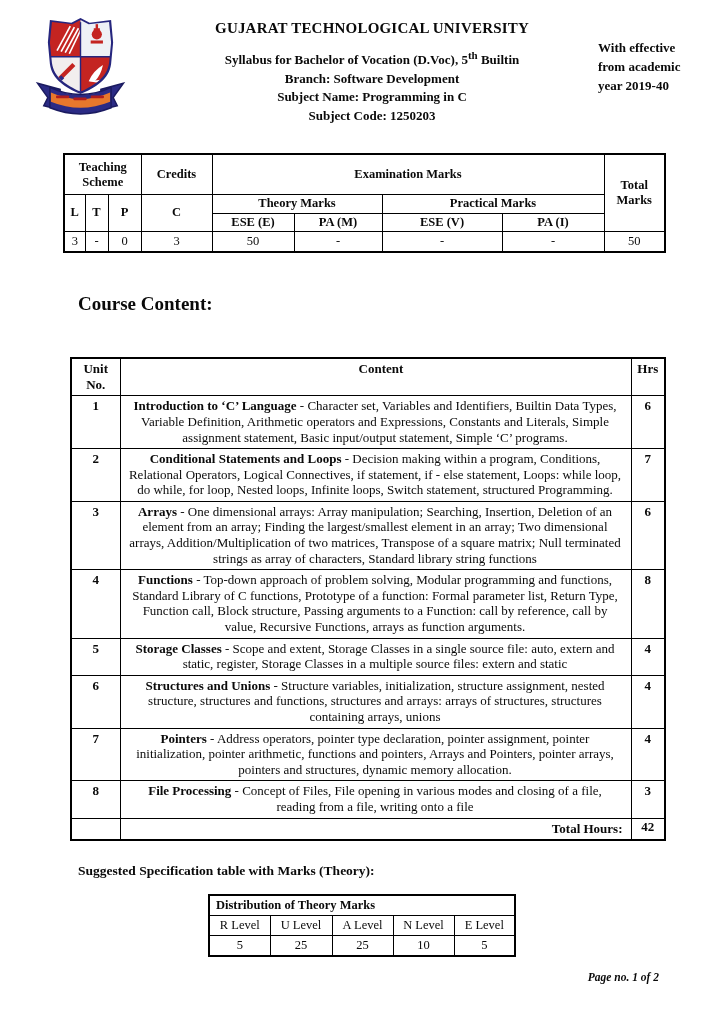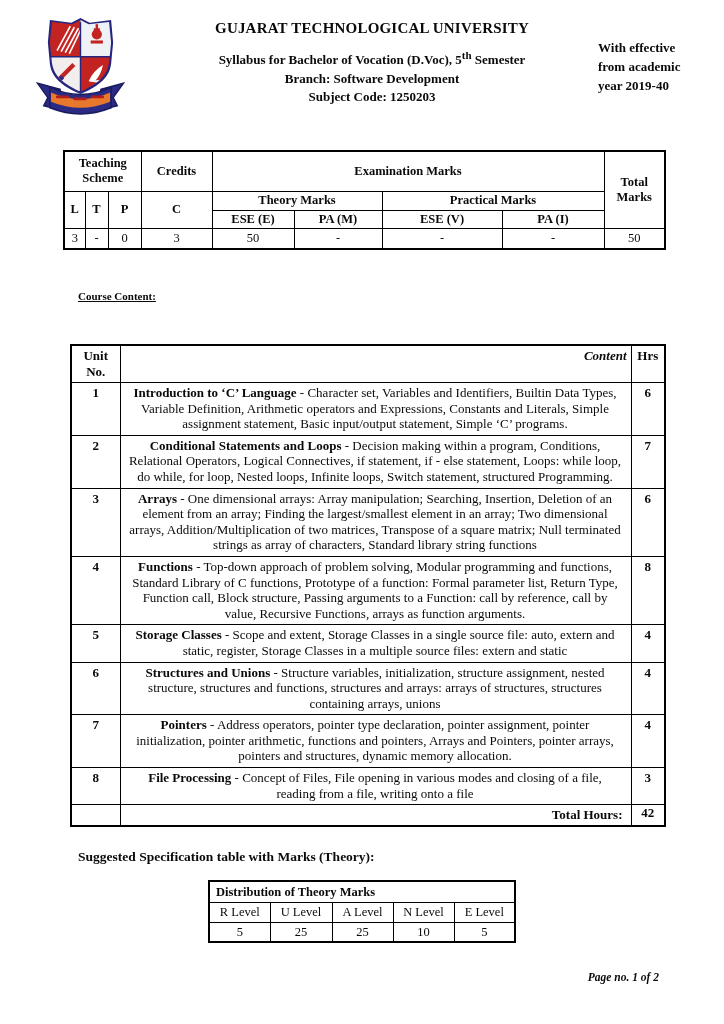--- a/index.html
+++ b/index.html
@@ -34,25 +34,25 @@
   
   .scheme-table { margin: 28px 0 0 63px; width: 601px; font-size: 12.5px; }
   .scheme-table th { font-weight: bold; text-align: center; vertical-align: middle; padding: 1px 2px; }
   .scheme-table td { text-align: center; vertical-align: middle; padding: 2px 2px; }
   .scheme-table .r1 th { height: 40px; }
   .scheme-table .r2 th { height: 19px; }
   .scheme-table .r3 th { height: 18px; }
   .scheme-table .vals td { height: 21px; }
 
   
-  .course-heading { margin: 40px 0 5px 78px; font-size: 11px; font-weight: bold; text-decoration: underline; }
+  .course-heading { margin: 40px 0 5px 78px; font-size: 19px; font-weight: bold; }
   .course-table { margin-left: 70px; width: 594px; font-size: 13px; }
   .course-table th { font-weight: bold; vertical-align: top; padding: 2px 4px; }
   .course-table .h-unit { text-align: center; line-height: 16px; }
-  .course-table .h-content { text-align: right; padding-left: 15px; font-style: italic; }
+  .course-table .h-content { text-align: center; padding-left: 15px; }
   .course-table .h-hrs { text-align: center; }
   .course-table td { vertical-align: top; }
   .unit-no { text-align: center; font-weight: bold; padding: 2px 2px; }
   .unit-content { padding: 2px 8px 3px 7px; line-height: 15.6px; text-align: center; }
   .unit-content b { font-weight: bold; }
   .unit-hrs { text-align: center; font-weight: bold; padding: 2px 1px; }
   .total-row td { height: 21px; }
   .total-label { text-align: right; font-weight: bold; padding: 2px 8px; }
   .total-val { text-align: center; font-weight: bold; }
 
@@ -121,22 +121,23 @@
           <path d="M58 64 L74 62 L70 66 Z" fill="#ffffff"></path>
         </g>
 
         <line x1="50" y1="6" x2="50" y2="74" stroke="#26267e" stroke-width="1.4"></line>
         <line x1="21" y1="40" x2="79" y2="40" stroke="#26267e" stroke-width="1.4"></line>
       </svg>
     </div>
 
     <div class="header-center">
       <div class="univ-title">GUJARAT TECHNOLOGICAL UNIVERSITY</div>
-      <div class="sub-line"><span>Syllabus for Bachelor of Vocation (D.Voc), 5</span><sup>th</sup><span> Semester</span></div>
+      <div class="sub-line"><span>Syllabus for Bachelor of Vocation (D.Voc), 5</span><sup>th</sup><span> Builtin</span></div>
       <div class="sub-line">Branch: Software Development</div>
+      <div class="sub-line">Subject Name: Programming in C</div>
       <div class="sub-line">Subject Code: 1250203</div>
     </div>
 
     <div class="effective-note">With effective from academic year 2019-40</div>
   </div>
 
   <table class="scheme-table">
     <colgroup>
       <col style="width:21px">
         <col style="width:23px">

